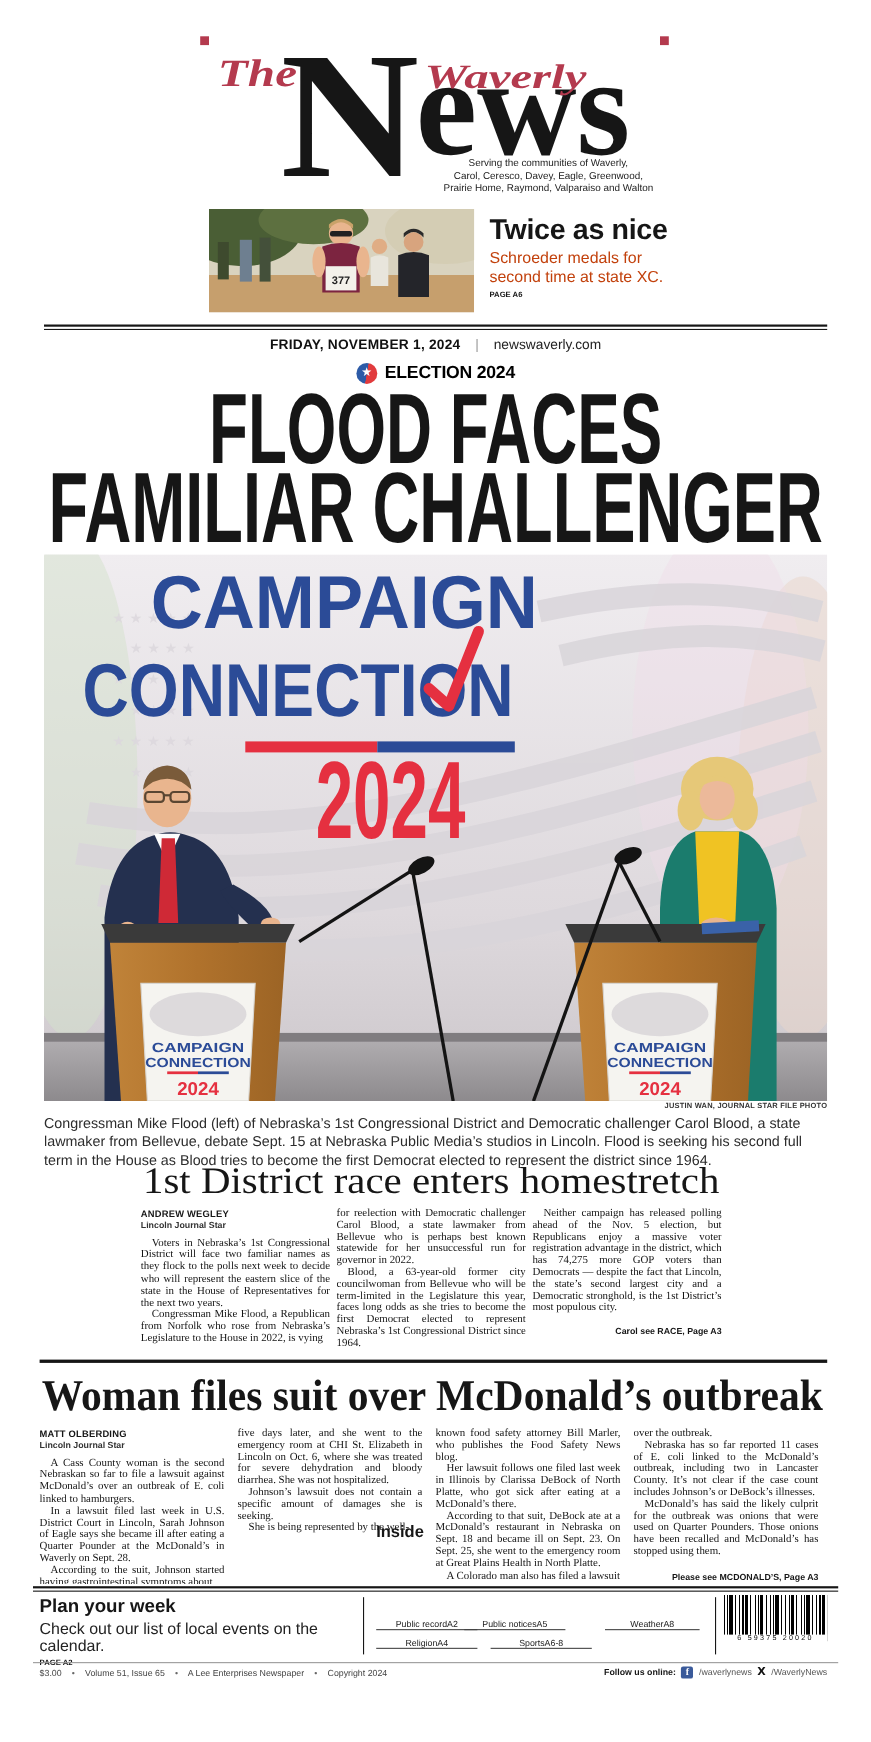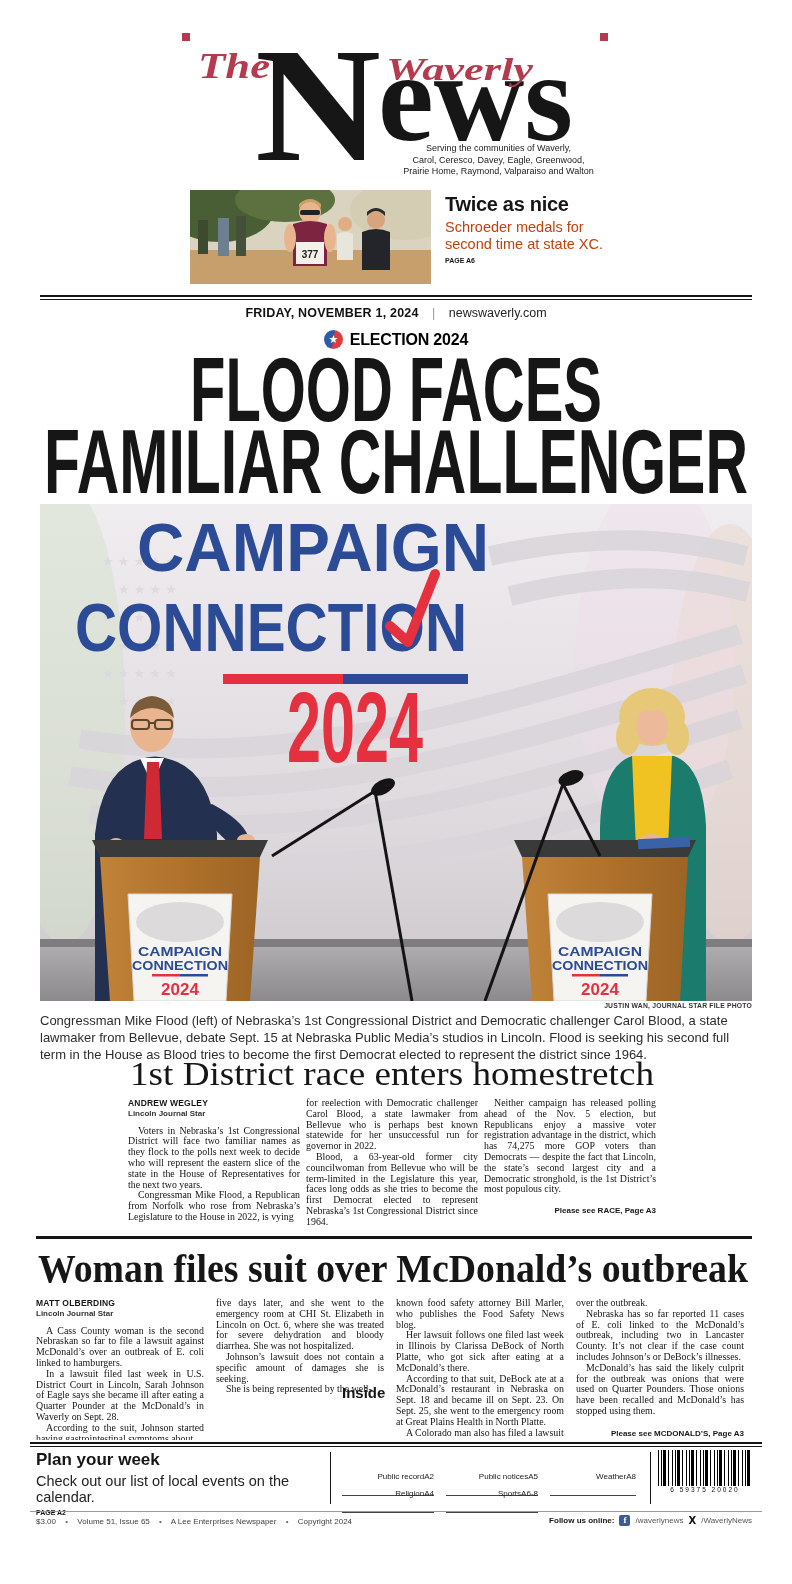--- a/index.html
+++ b/index.html
@@ -4,21 +4,21 @@
 <style>
   html,body{margin:0;padding:0;background:#fff;}
   #page{position:relative;width:792px;height:1584px;background:#fff;overflow:hidden;
         font-family:"Liberation Sans",sans-serif;color:#111;}
   .abs{position:absolute;}
   
   .corner-mark{position:absolute;width:8px;height:8px;background:#b43a4e;}
   .tagline{position:absolute;left:396px;top:143px;width:205px;text-align:center;
            font-size:9px;line-height:1.28;color:#222;}
   
-  .teaser-title{font-size:20px;font-weight:bold;letter-spacing:-0.3px;color:#161616;}
+  .teaser-title{font-size:26px;font-weight:bold;letter-spacing:-0.3px;color:#161616;}
   .teaser-text{font-size:14.5px;line-height:1.15;color:#c2410c;margin-top:3px;width:185px;}
   .teaser-page{font-size:7px;font-weight:bold;margin-top:5px;color:#161616;}
   
   .rule{position:absolute;background:#161616;}
   
   .dateline{position:absolute;left:0;top:306px;width:792px;text-align:center;font-size:12.5px;}
   .dateline .date{font-weight:bold;letter-spacing:0.2px;}
   .dateline .sep{color:#999;margin:0 10px;}
   .dateline .site{color:#222;}
   
@@ -38,22 +38,22 @@
            text-align:justify;color:#141414;}
   .bodycol p{margin:0;text-indent:10px;}
   .bodycol p.noindent{text-indent:0;}
   .jump{position:absolute;text-align:right;font-size:8px;font-weight:bold;color:#161616;}
   
   .plan-title{font-size:17px;font-weight:bold;color:#161616;}
   .plan-text{font-size:14.5px;color:#222;margin-top:3px;}
   .plan-page{font-size:7px;font-weight:bold;margin-top:4px;}
   .vline{position:absolute;width:1px;background:#161616;}
   .inside-title{font-size:15px;font-weight:bold;color:#161616;}
-  .idx-item{position:absolute;width:92px;display:flex;justify-content:flex-end;
-            font-size:8px;color:#222;border-bottom:1px solid #444;padding-bottom:14px;}
+  .idx-item{position:absolute;width:92px;display:flex;justify-content:center;
+            font-size:8px;color:#222;border-bottom:1px solid #444;padding-bottom:0;}
   .barcode{position:absolute;left:658px;top:1450px;width:94px;height:42px;background:
     repeating-linear-gradient(90deg,#000 0 1px,#fff 1px 3px,#000 3px 4px,#fff 4px 5px,
     #000 5px 8px,#fff 8px 10px,#000 10px 11px,#fff 11px 14px);}
   .barcode-digits{position:absolute;left:658px;top:1486px;width:94px;text-align:center;
             font-size:6.5px;letter-spacing:2px;background:#fff;color:#111;}
   .price-line{position:absolute;left:36px;top:1517px;font-size:8px;color:#444;}
   .price-line .dot{margin:0 7px;color:#666;}
   .follow{position:absolute;right:40px;top:1515px;display:flex;align-items:center;gap:5px;font-size:8px;color:#555;}
   .follow .label{font-weight:bold;color:#161616;}
   .fb-icon{display:inline-block;width:11px;height:11px;border-radius:2px;background:#3a5a9a;color:#fff;
@@ -258,21 +258,21 @@
     <p>Voters in Nebraska’s 1st Congressional District will face two familiar names as they flock to the polls next week to decide who will represent the eastern slice of the state in the House of Representatives for the next two years.</p>
     <p>Congressman Mike Flood, a Republican from Norfolk who rose from Nebraska’s Legislature to the House in 2022, is vying</p>
   </div>
   <div class="bodycol" style="left:306px;top:1098px;">
     <p class="noindent">for reelection with Democratic challenger Carol Blood, a state lawmaker from Bellevue who is perhaps best known statewide for her unsuccessful run for governor in 2022.</p>
     <p>Blood, a 63-year-old former city councilwoman from Bellevue who will be term-limited in the Legislature this year, faces long odds as she tries to become the first Democrat elected to represent Nebraska’s 1st Congressional District since 1964.</p>
   </div>
   <div class="bodycol" style="left:484px;top:1098px;height:110px;">
     <p>Neither campaign has released polling ahead of the Nov. 5 election, but Republicans enjoy a massive voter registration advantage in the district, which has 74,275 more GOP voters than Democrats — despite the fact that Lincoln, the state’s second largest city and a Democratic stronghold, is the 1st District’s most populous city.</p>
   </div>
-  <div class="jump" style="left:484px;top:1206px;width:172px;">Please see RACE, Page A3</div>
+  <div class="jump" style="left:484px;top:1206px;width:172px;">Carol see RACE, Page A3</div>
 
   <div class="rule" style="left:36px;top:1236px;width:716px;height:2.5px;"></div>
   <svg class="abs" style="left:36px;top:1243px;" width="716" height="48" viewBox="0 0 716 48">
     <text x="2" y="39" font-family="Liberation Serif, serif" font-weight="bold" font-size="40" textLength="710" lengthAdjust="spacingAndGlyphs" fill="#161616">Woman files suit over McDonald’s outbreak</text>
   </svg>
 
   <div class="bodycol" style="left:36px;top:1298px;width:168px;height:142px;">
     <div class="byline-name" style="font-family:'Liberation Sans',sans-serif;">MATT OLBERDING</div>
     <div class="byline-org" style="font-family:'Liberation Sans',sans-serif;">Lincoln Journal Star</div>
     <p>A Cass County woman is the second Nebraskan so far to file a lawsuit against McDonald’s over an outbreak of E. coli linked to hamburgers.</p>
@@ -310,21 +310,21 @@
 
   <div class="abs inside-title" style="left:342px;top:1384px;">Inside</div>
   <div class="idx-item" style="left:342px;top:1472px;">
     <span>Public record</span>
     <span>A2</span>
   </div>
   <div class="idx-item" style="left:342px;top:1489px;">
     <span>Religion</span>
     <span>A4</span>
   </div>
-  <div class="idx-item" style="left:446px;top:1472px;">
+  <div class="idx-item" style="left:422px;top:1472px;">
     <span>Public notices</span>
     <span>A5</span>
   </div>
   <div class="idx-item" style="left:446px;top:1489px;">
     <span>Sports</span>
     <span>A6-8</span>
   </div>
   <div class="idx-item" style="left:550px;top:1472px;width:86px;">
     <span>Weather</span>
     <span>A8</span>

